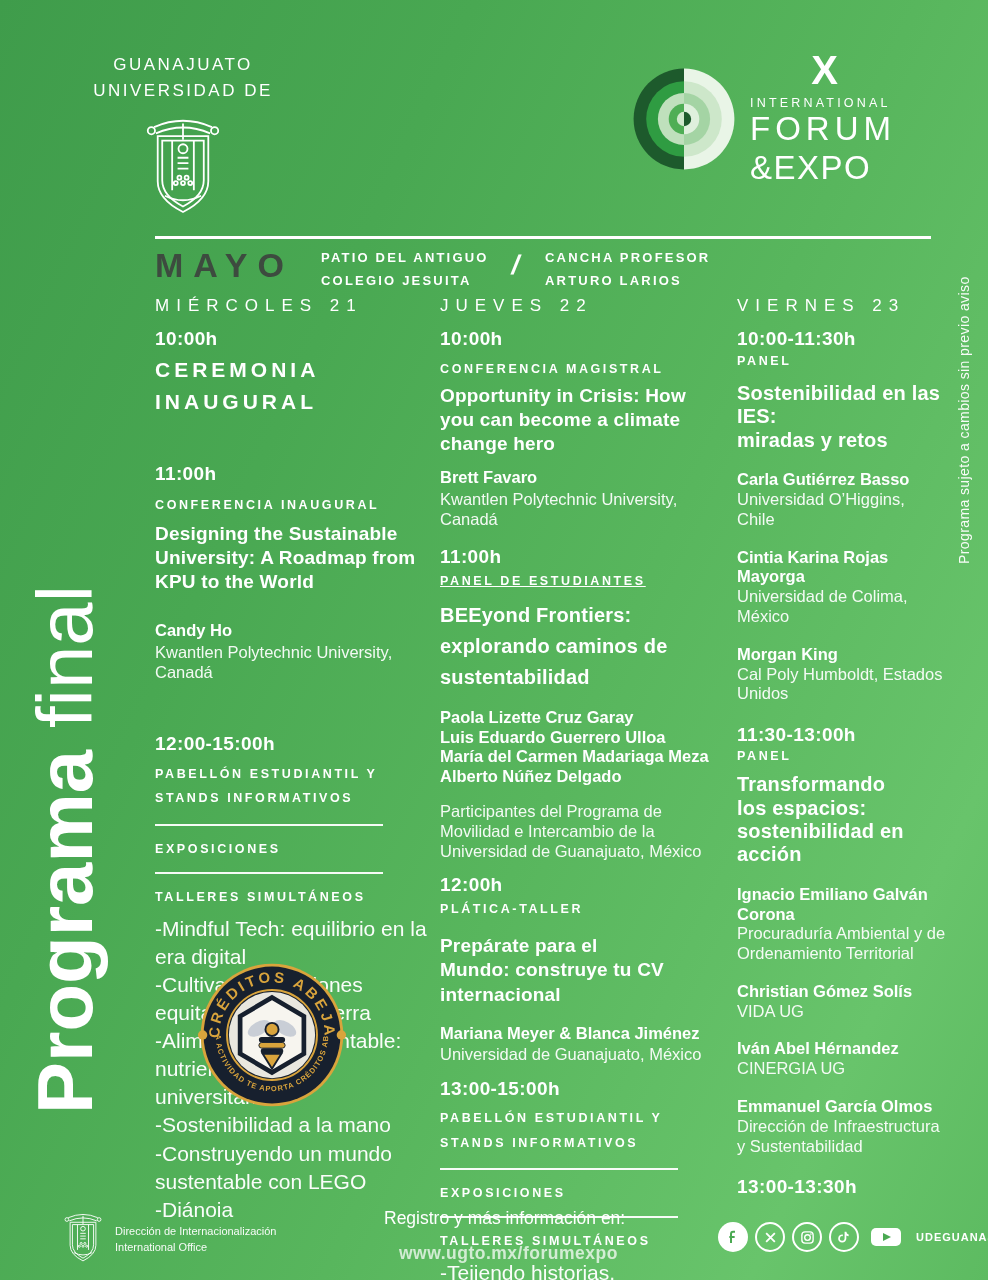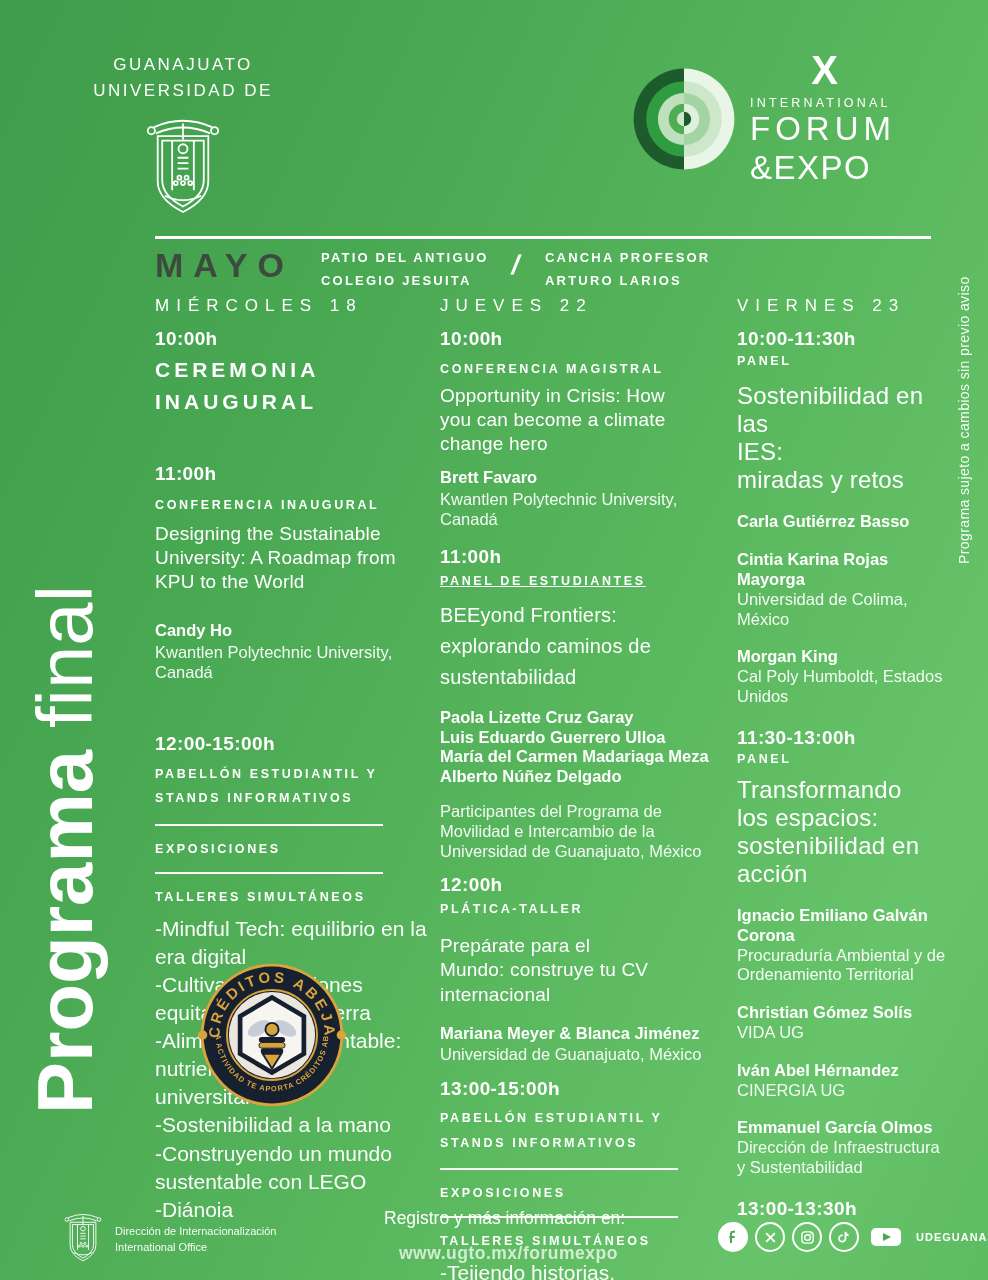--- a/index.html
+++ b/index.html
@@ -20,23 +20,23 @@
   .topline{height:2.5px;background:#fff;}
   .mayo{font-size:34px;font-weight:800;letter-spacing:10px;color:#3d4b3f;}
   .venue{font-size:13px;font-weight:700;letter-spacing:2.2px;line-height:1.75;}
   .vslash{font-size:27px;font-weight:700;transform:skewX(-12deg);}
   
   .col{position:absolute;top:296px;}
   .day{font-size:17px;font-weight:400;letter-spacing:7px;margin-bottom:12px;white-space:nowrap;}
   .time{font-size:19px;font-weight:700;letter-spacing:.4px;}
   .lbl{font-size:12.5px;font-weight:700;letter-spacing:2.6px;line-height:1.6;white-space:pre-line;}
   .lbl.tall{line-height:1.95;}
-  .ttl{font-size:19px;font-weight:400;line-height:1.27;white-space:pre-line;letter-spacing:.2px;}
+  .ttl{font-size:19px;font-weight:700;line-height:1.27;white-space:pre-line;letter-spacing:.2px;}
   .ttl.loose{line-height:1.55;font-size:20px;}
-  .ttl.tight{line-height:1.17;font-size:24px;}
+  .ttl.tight{line-height:1.17;font-size:20px;}
   .big-ttl{font-size:21px;font-weight:700;letter-spacing:4px;line-height:1.5;white-space:pre-line;}
   .spk{font-size:16.5px;font-weight:700;line-height:1.2;white-space:pre-line;}
   .aff{font-size:16.5px;font-weight:400;line-height:1.2;color:rgba(255,255,255,.93);white-space:pre-line;}
   .list{margin-top:8px;}
   .list-item{font-size:21px;font-weight:400;line-height:1.34;color:rgba(255,255,255,.97);}
   .divider{height:2px;background:rgba(255,255,255,.95);margin:13px 0;}
   .grp{margin-top:18px;}
   
   .left-title{left:26px;bottom:166px;writing-mode:vertical-rl;transform:rotate(180deg);font-size:78px;line-height:1;white-space:nowrap;}
   .left-title .b{font-weight:800;}
@@ -117,21 +117,21 @@
 
   <div class="abs topline" style="left:155px;top:236px;width:776px;"></div>
   <div class="abs mayo" style="left:155px;top:246px;">MAYO</div>
   <div class="abs venue" style="left:321px;top:247px;white-space:pre-line;">PATIO DEL ANTIGUO
 COLEGIO JESUITA</div>
   <div class="abs vslash" style="left:512px;top:250px;">/</div>
   <div class="abs venue" style="left:545px;top:247px;white-space:pre-line;">CANCHA PROFESOR
 ARTURO LARIOS</div>
 
   <div class="col" style="left:155px;width:272px;">
-    <div class="day">MIÉRCOLES 18</div>
+    <div class="day">MIÉRCOLES 21</div>
     <div class="time">10:00h</div>
     <div class="big-ttl" style="margin-top:4px;">CEREMONIA
 INAUGURAL</div>
     <div class="time" style="margin-top:46px;">11:00h</div>
     <div class="lbl" style="margin-top:10px;">CONFERENCIA INAUGURAL</div>
     <div class="ttl" style="margin-top:7px;">Designing the Sustainable
 University: A Roadmap from
 KPU to the World</div>
     <div class="spk" style="margin-top:27px;">Candy Ho</div>
     <div class="aff" style="margin-top:2px;">Kwantlen Polytechnic University,
@@ -227,20 +227,22 @@
 
   <div class="col" style="left:737px;width:218px;">
     <div class="day">VIERNES 23</div>
     <div class="time" style="margin-top:8px;">10:00-11:30h</div>
     <div class="lbl" style="margin-top:1px;">PANEL</div>
     <div class="ttl tight" style="margin-top:11px;">Sostenibilidad en las
 IES:
 miradas y retos</div>
     <div class="grp">
       <div class="spk">Carla Gutiérrez Basso</div>
+      <div class="aff">Universidad O’Higgins,
+Chile</div>
     </div>
     <div class="grp">
       <div class="spk">Cintia Karina Rojas
 Mayorga</div>
       <div class="aff">Universidad de Colima,
 México</div>
     </div>
     <div class="grp">
       <div class="spk">Morgan King</div>
       <div class="aff">Cal Poly Humboldt, Estados

